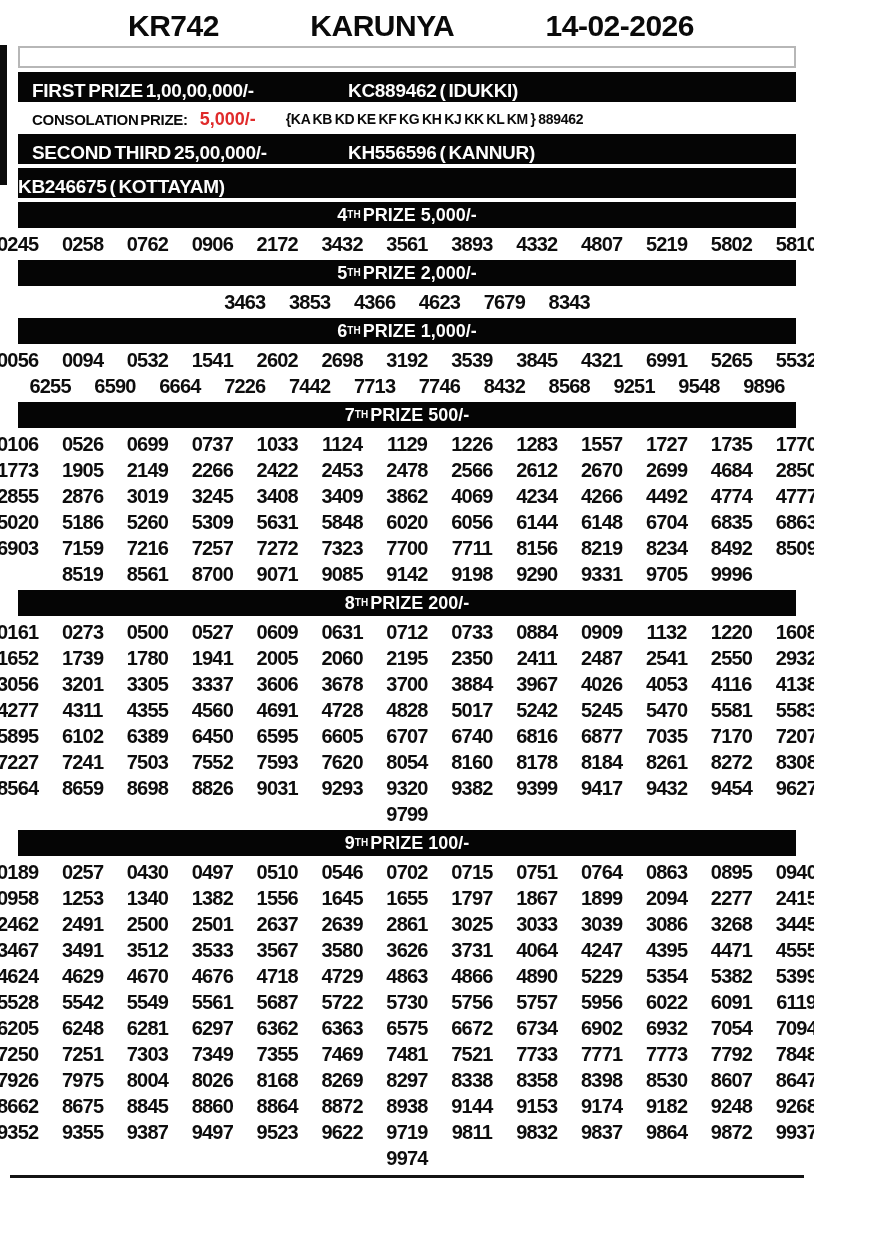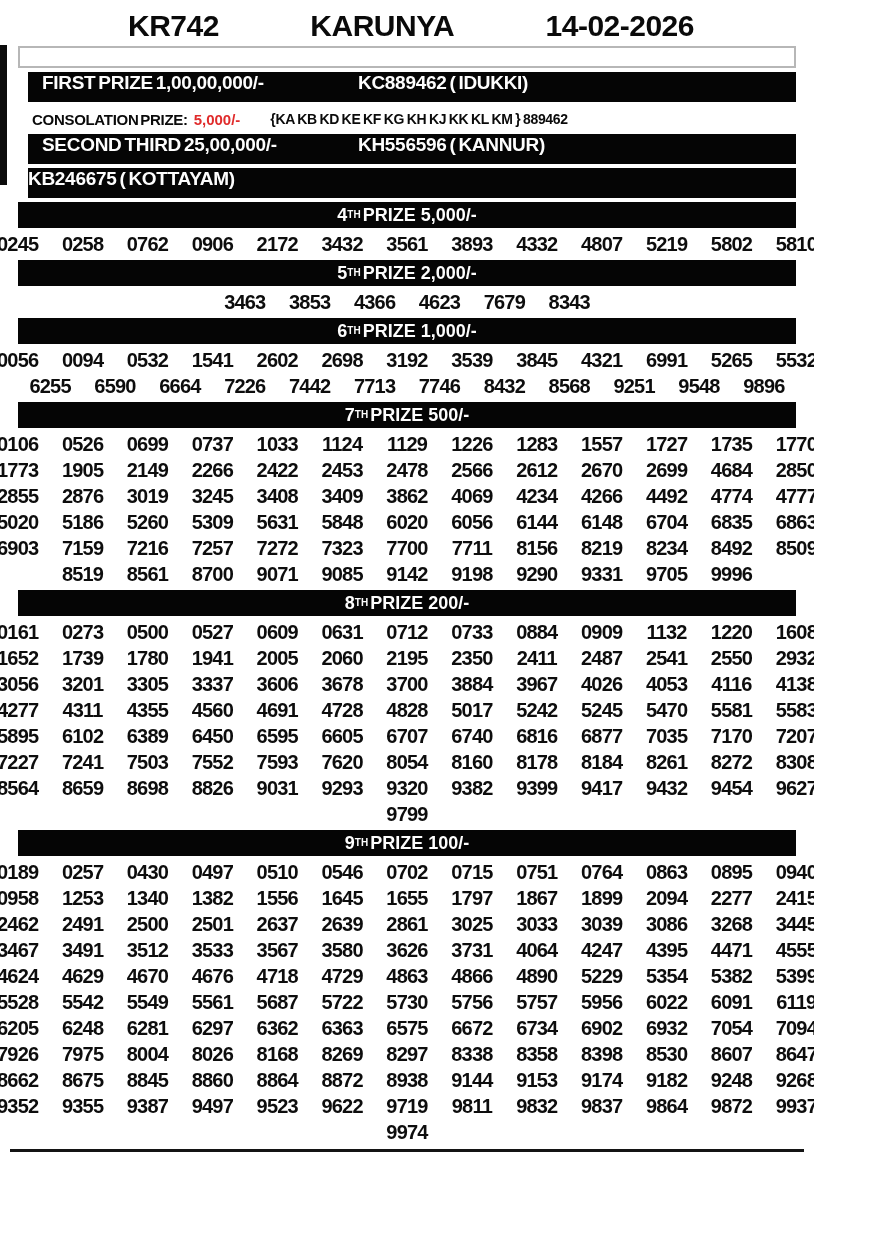--- a/index.html
+++ b/index.html
@@ -29,43 +29,43 @@
   .left-strip{
     position:absolute;left:0;top:45px;width:7px;height:140px;background:#0c0c0c;
   }
   .blank-box{
     margin:0 18px 4px 18px;
     height:18px;
     background:#fff;
     border:2px solid #b7b7b7;
   }
   .bar{
-    margin:0 18px 4px 28px;
+    margin:0 18px 4px 18px;
     height:30px;
     background:#050505;
     color:#fdfdfd;
     display:flex;
-    align-items:flex-start;
+    align-items:flex-end;
     font-weight:bold;
     font-size:19px;
     letter-spacing:-0.3px;
     word-spacing:-2px;
     white-space:nowrap;
   }
   .bar .plabel{display:inline-block;width:316px;padding-left:14px;}
   .consol{
     margin:0 18px 2px 18px;
     height:26px;
     display:flex;
     align-items:center;
     font-weight:bold;
     white-space:nowrap;
   }
   .consol .clabel{font-size:15px;letter-spacing:-0.3px;word-spacing:-2px;color:#0a0a0a;padding-left:14px;}
-  .consol .camount{font-size:15px;margin-left:6px;}
+  .consol .camount{font-size:18px;margin-left:12px;}
   .consol .cseries{font-size:14px;letter-spacing:-0.3px;word-spacing:-1px;margin-left:30px;color:#0a0a0a;}
   .section-bar{
     margin:3px 18px 3px 18px;
     height:26px;
     background:#050505;
     color:#fdfdfd;
     display:flex;
     align-items:center;
     justify-content:center;
     font-weight:bold;
@@ -510,20 +510,35 @@
         <span class="num">6363</span>
         <span class="num">6575</span>
         <span class="num">6672</span>
         <span class="num">6734</span>
         <span class="num">6902</span>
         <span class="num">6932</span>
         <span class="num">7054</span>
         <span class="num">7094</span>
       </div>
       <div class="num-row">
+        <span class="num">7250</span>
+        <span class="num">7251</span>
+        <span class="num">7303</span>
+        <span class="num">7349</span>
+        <span class="num">7355</span>
+        <span class="num">7469</span>
+        <span class="num">7481</span>
+        <span class="num">7521</span>
+        <span class="num">7733</span>
+        <span class="num">7771</span>
+        <span class="num">7773</span>
+        <span class="num">7792</span>
+        <span class="num">7848</span>
+      </div>
+      <div class="num-row">
         <span class="num">7926</span>
         <span class="num">7975</span>
         <span class="num">8004</span>
         <span class="num">8026</span>
         <span class="num">8168</span>
         <span class="num">8269</span>
         <span class="num">8297</span>
         <span class="num">8338</span>
         <span class="num">8358</span>
         <span class="num">8398</span>

